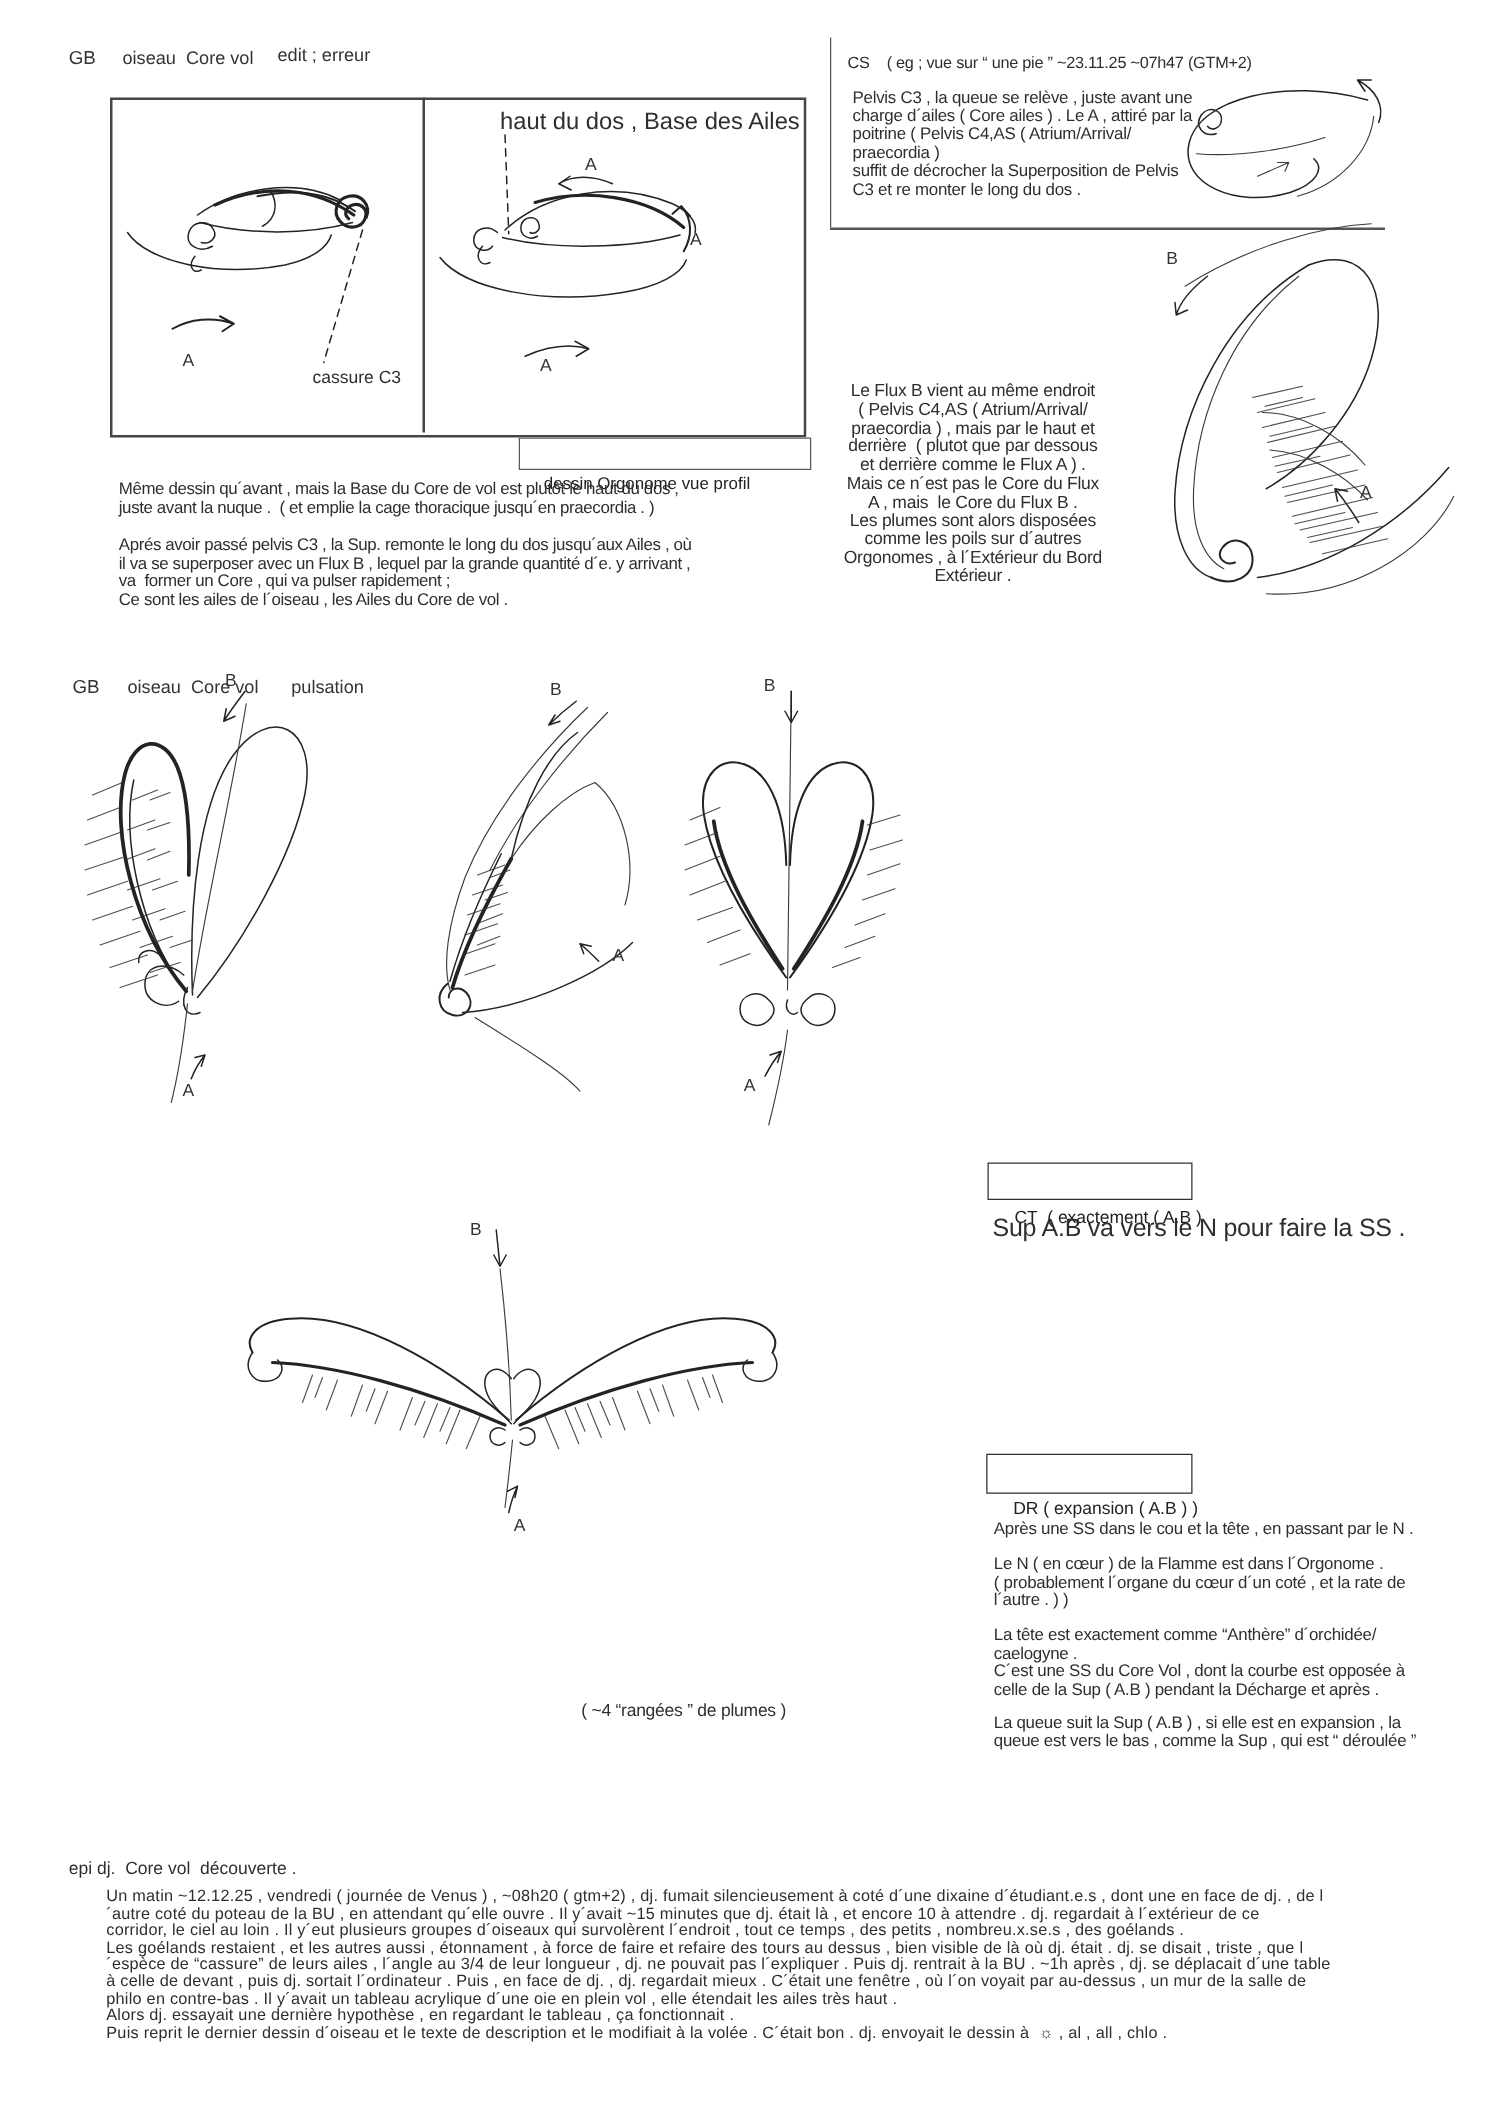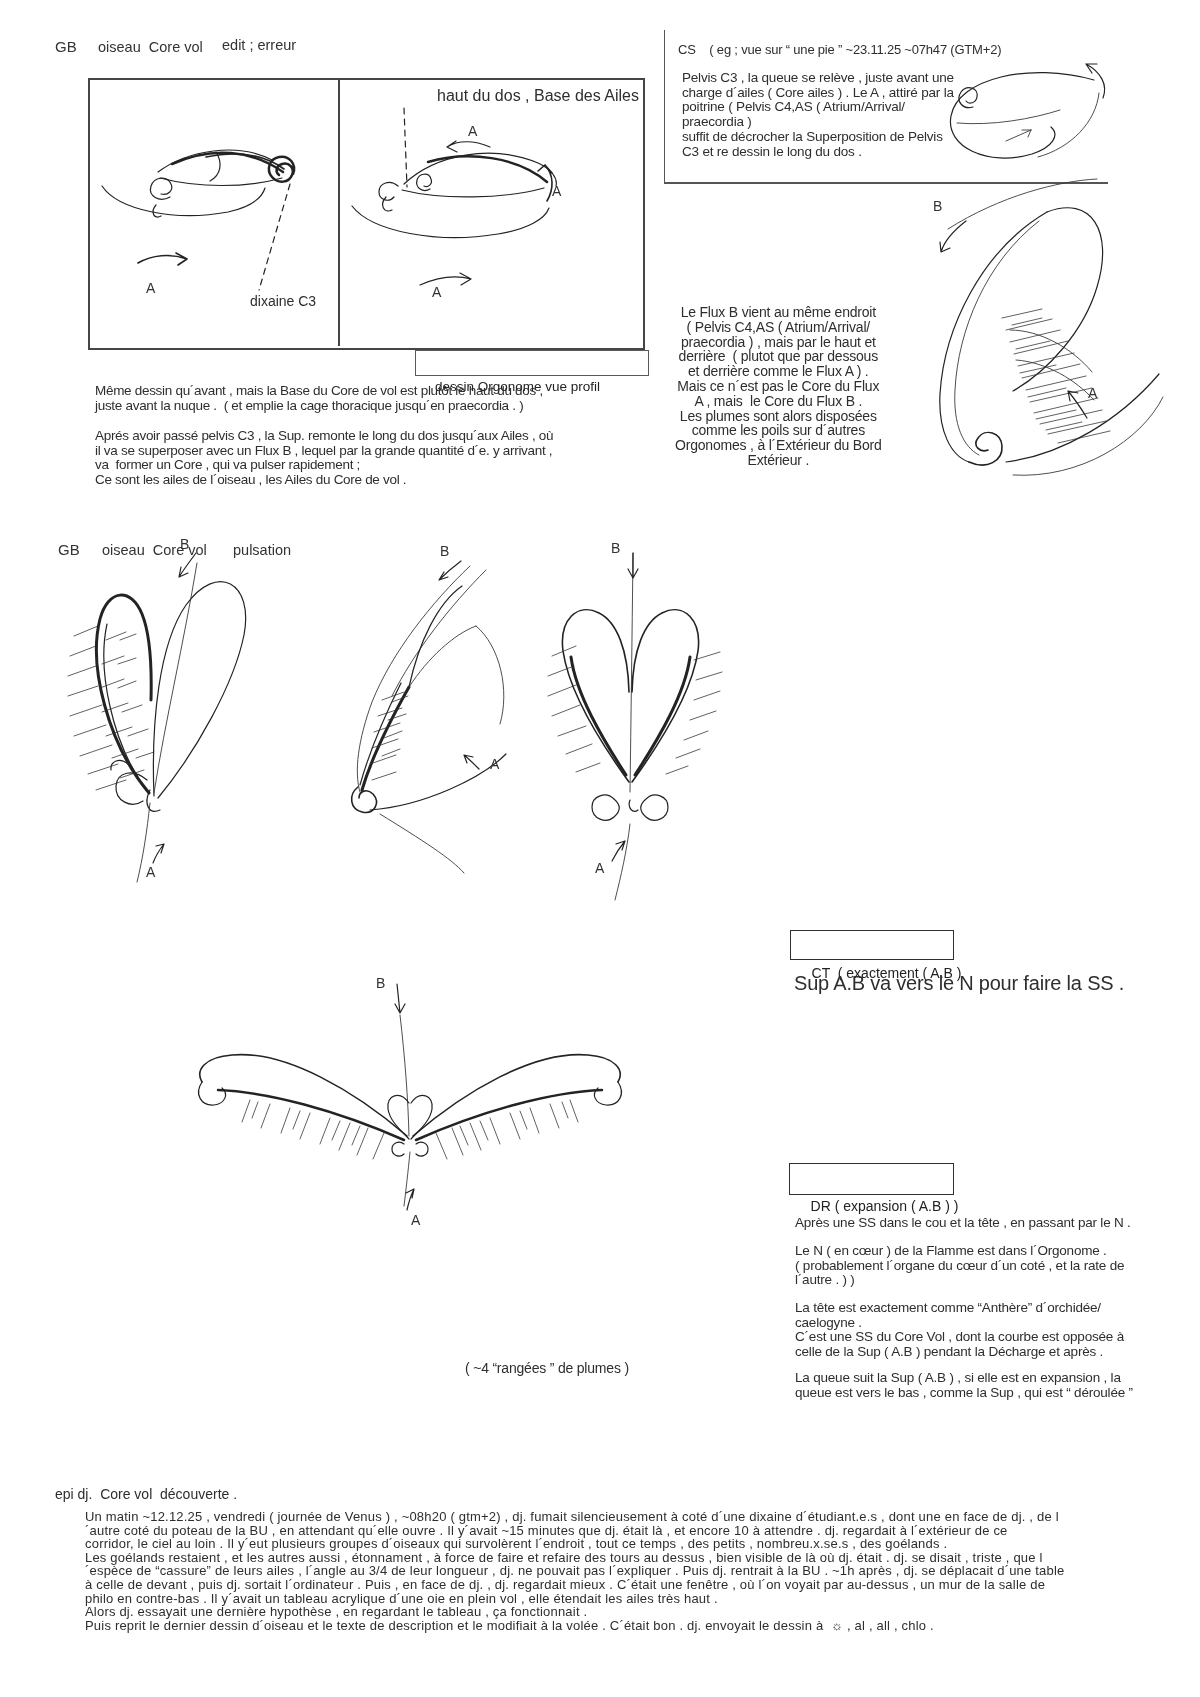--- a/index.html
+++ b/index.html
@@ -170,33 +170,33 @@
       <path d="M409,1103 C400,1090 386,1095 388,1109 C390,1122 402,1131 409,1139"></path>
       <path d="M411,1103 C420,1090 434,1095 432,1109 C430,1122 418,1131 411,1139"></path>
       <path d="M404,1144 C399,1140 392,1143 392,1149 C392,1156 400,1158 404,1154"></path>
       <path d="M416,1144 C421,1140 428,1143 428,1149 C428,1156 420,1158 416,1154"></path>
       <path class="thin" d="M410,1152 C408,1172 406,1190 404,1206"></path>
       <path d="M407,1210 C409,1201 411,1195 414,1189 M414,1189 L406,1193 M414,1189 L412,1198"></path>
     </g>
   </svg>
 
   <div class="lab" style="left:146px;top:280px;">A</div>
-  <div class="t" style="left:250px;top:293px;font-size:14px;">dixaine C3</div>
-  <div class="t" style="left:400px;top:87px;font-size:16px;margin-left:37px;">haut du dos , Base des Ailes</div>
+  <div class="t" style="left:250px;top:293px;font-size:14px;">cassure C3</div>
+  <div class="t" style="left:400px;top:87px;font-size:19px;">haut du dos , Base des Ailes</div>
   <div class="lab" style="left:468px;top:123px;">A</div>
   <div class="lab" style="left:552px;top:183px;">A</div>
   <div class="lab" style="left:432px;top:284px;">A</div>
 
   <div class="t" style="left:678px;top:42px;font-size:13px;letter-spacing:-0.2px;">CS    ( eg ; vue sur “ une pie ” ~23.11.25 ~07h47 (GTM+2)</div>
   <div class="t body-r" style="left:682px;top:71px;">Pelvis C3 , la queue se relève , juste avant une
 charge d´ailes ( Core ailes ) . Le A , attiré par la
 poitrine ( Pelvis C4,AS ( Atrium/Arrival/
 praecordia )
 suffit de décrocher la Superposition de Pelvis
-C3 et re dessin le long du dos .</div>
+C3 et re monter le long du dos .</div>
 
   <div class="t body-m" style="left:85px;top:384px;">Même dessin qu´avant , mais la Base du Core de vol est plutôt le haut du dos ,
 juste avant la nuque .  ( et emplie la cage thoracique jusqu´en praecordia . )</div>
   <div class="t body-m" style="left:85px;top:429px;">Aprés avoir passé pelvis C3 , la Sup. remonte le long du dos jusqu´aux Ailes , où
 il va se superposer avec un Flux B , lequel par la grande quantité d´e. y arrivant ,
 va  former un Core , qui va pulser rapidement ;
 Ce sont les ailes de l´oiseau , les Ailes du Core de vol .</div>
 
   <div class="t body-flux" style="left:675px;top:305px;">Le Flux B vient au même endroit
 ( Pelvis C4,AS ( Atrium/Arrival/

